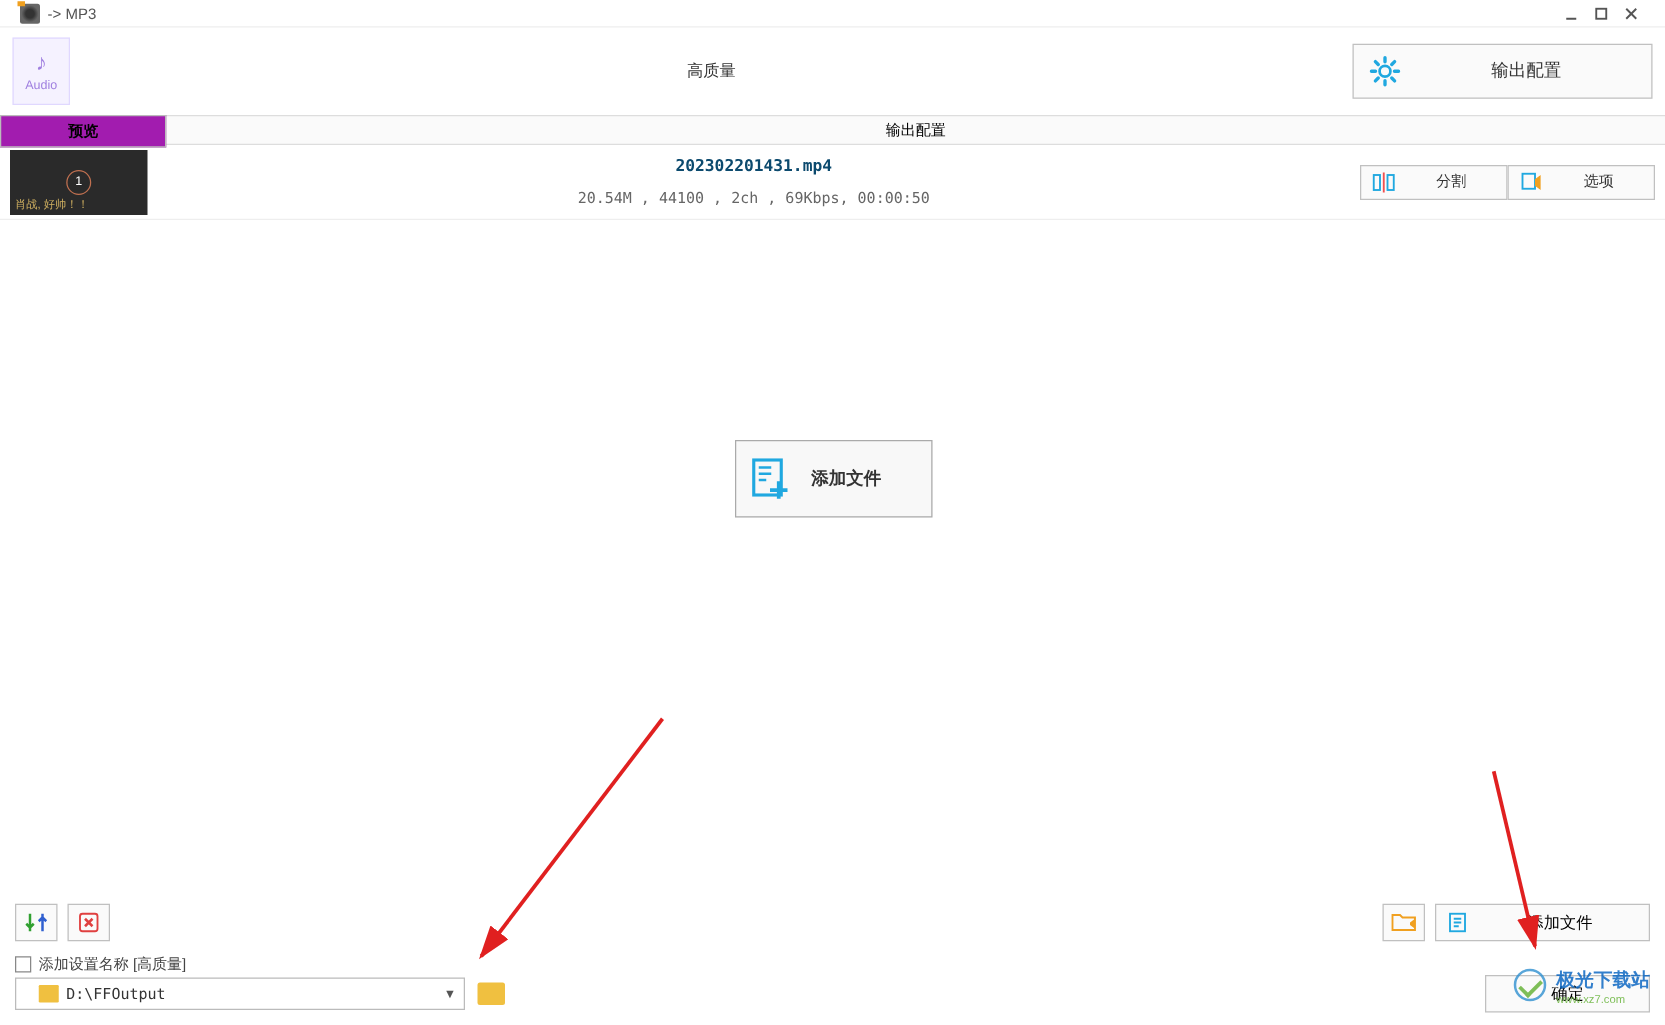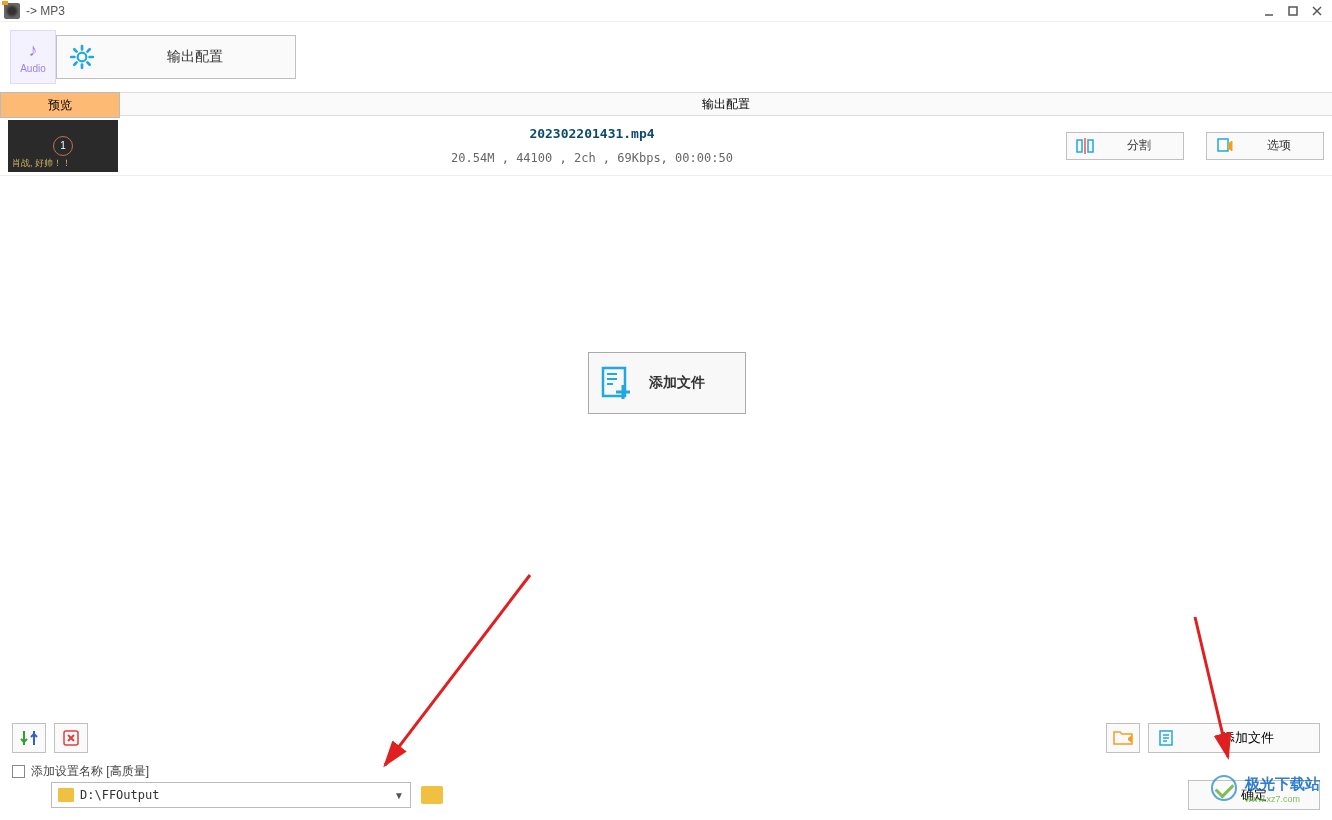--- a/index.html
+++ b/index.html
@@ -1,49 +1,49 @@
 <!DOCTYPE html>
 <html><head>
 <meta charset="utf-8">
 <style>
 * { box-sizing: border-box; margin: 0; padding: 0; }
 body { font-family: "Microsoft YaHei", SimSun, sans-serif; font-size: 12px; background: #fff; width: 1332px; height: 820px; overflow: hidden; position: relative; }
 
 
-.titlebar { height: 22px; background: #fff; display: flex; align-items: center; padding: 0 4px; border-bottom: 1px solid #eee; }
+.titlebar { height: 22px; background: #fff; display: flex; align-items: center; padding: 0 16px; border-bottom: 1px solid #eee; }
 .titlebar .app-icon { width: 16px; height: 16px; background: radial-gradient(circle at 50% 50%, #333 30%, #666 60%); border-radius: 2px; margin-right: 6px; position: relative; }
 .titlebar .app-icon::before { content:""; position:absolute; top:-2px; left:-2px; width:6px; height:4px; background:#f0a020; }
 .titlebar .title-text { color: #555; font-size: 12px; }
 .titlebar .win-controls { margin-left: auto; display: flex; gap: 2px; }
 .titlebar .win-btn { width: 22px; height: 18px; display: flex; align-items: center; justify-content: center; color: #555; cursor: pointer; }
 
 
 .toolbar { height: 70px; display: flex; align-items: center; padding: 6px 10px; }
 .audio-tile { width: 46px; height: 54px; background: #f5f2ff; border: 1px solid #e0d8ff; display: flex; flex-direction: column; align-items: center; justify-content: center; gap: 2px; }
 .audio-tile .note { font-size: 18px; color: #a080e0; }
 .audio-tile .lbl { font-size: 10px; color: #a080e0; }
 .quality-label { flex: 1; text-align: center; color: #333; font-size: 13px; }
 .output-config { width: 240px; height: 44px; border: 1px solid #c0c0c0; background: #fafafa; display: flex; align-items: center; padding: 0 12px; gap: 12px; cursor: pointer; }
 .output-config .gear { width: 26px; height: 26px; }
 .output-config .txt { flex: 1; text-align: center; font-size: 14px; color: #333; }
 
 
 .col-headers { height: 24px; display: flex; border-top: 1px solid #ddd; border-bottom: 1px solid #ddd; background: #fafafa; }
-.col-headers .col-preview { width: 120px; border: 1px solid #bbb; background: #fdba74; display: flex; align-items: center; justify-content: center; position: relative; top:-1px; height:26px; }
+.col-headers .col-preview { width: 133px; border: 1px solid #bbb; background: #a21caf; display: flex; align-items: center; justify-content: center; position: relative; top:-1px; height:26px;font-weight:bold; }
 .col-headers .col-info { flex: 1; display: flex; align-items: center; justify-content: center; }
 
 
 .file-row { display: flex; align-items: center; padding: 4px 8px; border-bottom: 1px solid #eee; height: 60px; }
 .thumb { width: 110px; height: 52px; background: #2a2a2a; position: relative; display:flex; align-items:center; justify-content:center; }
 .thumb .circ { width:20px; height:20px; border:1px solid #c07050; border-radius:50%; display:flex; align-items:center; justify-content:center; color:#fff; font-size:10px; }
 .thumb .cap { position:absolute; bottom:2px; left:4px; color:#d0b060; font-size:9px; }
 .file-center { flex: 1; text-align: center; }
 .file-name { font-family: "SimSun", monospace; font-size: 13px; font-weight: bold; color: #0c4a6e; margin-bottom: 10px; }
 .file-meta { font-family: "SimSun", monospace; font-size: 12px; color: #666; }
-.file-actions { display: flex; gap: 22px; }
+.file-actions { display: flex; gap: 0; }
 .act-btn { width: 118px; height: 28px; border: 1px solid #c0c0c0; background: #fafafa; display: flex; align-items: center; padding: 0 8px; gap: 8px; cursor: pointer; }
 .act-btn .ico { width: 20px; height: 20px; display:flex; align-items:center; justify-content:center; }
 .act-btn .txt { flex:1; text-align:center; color:#333; font-size:12px; }
 
 
 .add-file-center { position: absolute; left: 588px; top: 352px; width: 158px; height: 62px; border: 1px solid #aaa; background: #f8f8f8; display: flex; align-items: center; padding: 0 10px; gap: 14px; cursor: pointer; }
 .add-file-center .ico { width: 36px; height: 36px; }
 .add-file-center .txt { font-size: 14px; color: #333; font-weight: bold; }
 
 
@@ -53,21 +53,21 @@
 .bottom-row1 .spacer { flex:1; }
 .add-file-btn { width: 172px; height: 30px; border: 1px solid #c0c0c0; background: #fafafa; display: flex; align-items: center; padding: 0 8px; gap: 8px; cursor:pointer; }
 .add-file-btn .txt { flex:1; text-align:center; font-size:13px; }
 .folder-open-btn { width: 34px; height: 30px; border: 1px solid #c0c0c0; background: #fafafa; display:flex; align-items:center; justify-content:center; margin-right:8px; cursor:pointer; }
 
 .bottom-row2 { display: flex; align-items: center; margin-bottom: 0; }
 .checkbox { width: 13px; height: 13px; border: 1px solid #888; margin-right: 6px; cursor:pointer; }
 .check-label { color: #444; font-size: 12px; }
 
 .bottom-row3 { display: flex; align-items: center; }
-.path-select { flex: 0 0 360px; height: 26px; border: 1px solid #bbb; display: flex; align-items: center; padding: 0 6px; gap: 6px; position: relative; cursor:pointer;margin-left:39px; }
+.path-select { flex: 0 0 360px; height: 26px; border: 1px solid #bbb; display: flex; align-items: center; padding: 0 18px; gap: 6px; position: relative; cursor:pointer; }
 .path-select .fold-ico { width:16px; height:14px; background:#f0c040; border-radius:1px; }
 .path-select .txt { font-family: monospace; font-size: 12px; color: #333; }
 .path-select .drop { position:absolute; right:6px; color:#555; font-size:10px; }
 .folder-btn { width: 26px; height: 26px; margin-left: 8px; display:flex; align-items:center; justify-content:center; cursor:pointer; }
 .folder-btn .fold-ico { width:22px; height:18px; background:#f0c040; border-radius:2px; }
 .confirm-btn { margin-left: auto; width: 132px; height: 30px; border: 1px solid #c0c0c0; background: #fafafa; display: flex; align-items: center; justify-content: center; font-size: 13px; cursor:pointer; }
 
 
 .arrow { position: absolute; pointer-events: none; }
 
@@ -103,20 +103,21 @@
         </svg>
     </div>
   </div>
 </div>
 
 <div class="toolbar">
   <div class="audio-tile">
     <div class="note">♪</div>
     <div class="lbl">Audio</div>
   </div>
+  <div class="quality-label">高质量</div>
   <div class="output-config">
     <svg class="gear" viewBox="0 0 24 24">
       <circle cx="12" cy="12" r="4" fill="none" stroke="#20a8e0" stroke-width="2"></circle>
       <path d="M12 2v3M12 19v3M2 12h3M19 12h3M4.9 4.9l2.1 2.1M17 17l2.1 2.1M4.9 19.1l2.1-2.1M17 7l2.1-2.1" stroke="#20a8e0" stroke-width="2.5" stroke-linecap="round"></path>
     </svg>
     <div class="txt">输出配置</div>
   </div>
 </div>
 
 <div class="col-headers">

